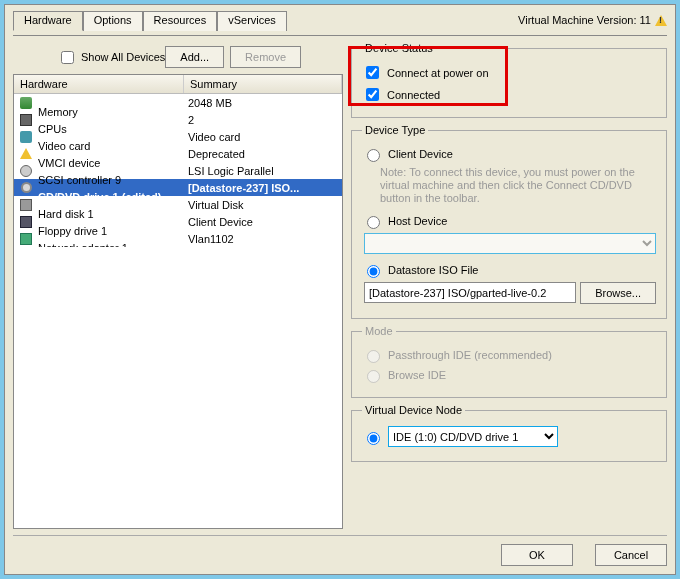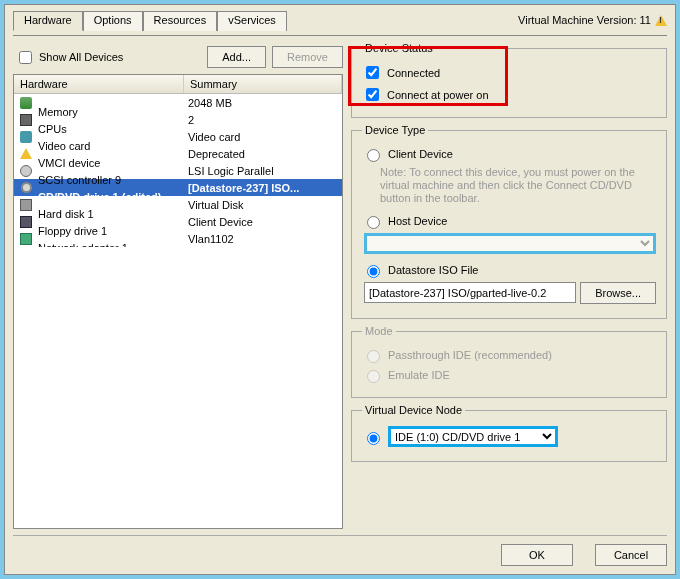--- a/index.html
+++ b/index.html
@@ -79,21 +79,21 @@
     padding-top: 6px;
   }
   .left {
     width: 330px;
     display: flex;
     flex-direction: column;
   }
   .show-row {
     display: flex;
     align-items: center;
-    justify-content: space-between;
+    justify-content: center;
     padding: 4px 0 6px 2px;
   }
   .show-row label { display: flex; gap: 4px; align-items: center; }
   .btn {
     border: 1px solid #888;
     background: #f3f1e6;
     padding: 2px 14px;
     height: 22px;
     font-family: inherit;
     font-size: 11px;
@@ -163,21 +163,21 @@
   .text-input {
     border: 1px solid #888;
     padding: 2px 4px;
     font-family: inherit;
     font-size: 11px;
     flex: 1;
     height: 21px;
     background: #fff;
   }
   select.combo {
-    border: 3px solid #0ea5e9;
+    border: 1px solid #0ea5e9;
     font-family: inherit;
     font-size: 11px;
     height: 21px;
     background: #fff;
   }
   .disabled-text { color: #999; }
   .footer {
     display: flex;
     justify-content: flex-end;
     gap: 22px;
@@ -301,25 +301,25 @@
             </div>
           </div>
       </div>
     </div>
 
     <div class="right">
       <fieldset class="highlight" style="position:relative;">
         <legend>Device Status</legend>
         <div class="chk-row">
           <input type="checkbox" checked="" style="">
-          <span>Connected</span>
+          <span>Connect at power on</span>
         </div>
         <div class="chk-row">
           <input type="checkbox" checked="" style="">
-          <span>Connect at power on</span>
+          <span>Connected</span>
         </div>
         <div class="red-box" style="left:-4px; top:-8px; width:160px; height:60px;"></div>
       </fieldset>
 
       <fieldset>
         <legend>Device Type</legend>
 
         <div class="radio-row">
           <input type="radio" name="dt" style="">
           <span>Client Device</span>
@@ -345,21 +345,21 @@
       </fieldset>
 
       <fieldset>
         <legend class="disabled-text">Mode</legend>
         <div class="radio-row disabled-text">
           <input type="radio" name="mode" disabled="" style="">
           <span>Passthrough IDE (recommended)</span>
         </div>
         <div class="radio-row disabled-text">
           <input type="radio" name="mode" disabled="" style="">
-          <span>Emulate IDE</span>
+          <span>Browse IDE</span>
         </div>
       </fieldset>
 
       <fieldset>
         <legend>Virtual Device Node</legend>
         <div class="radio-row">
           <input type="radio" checked="" style="">
           <select class="combo" style="width:170px">
             <option>IDE (1:0) CD/DVD drive 1</option>
           </select>

